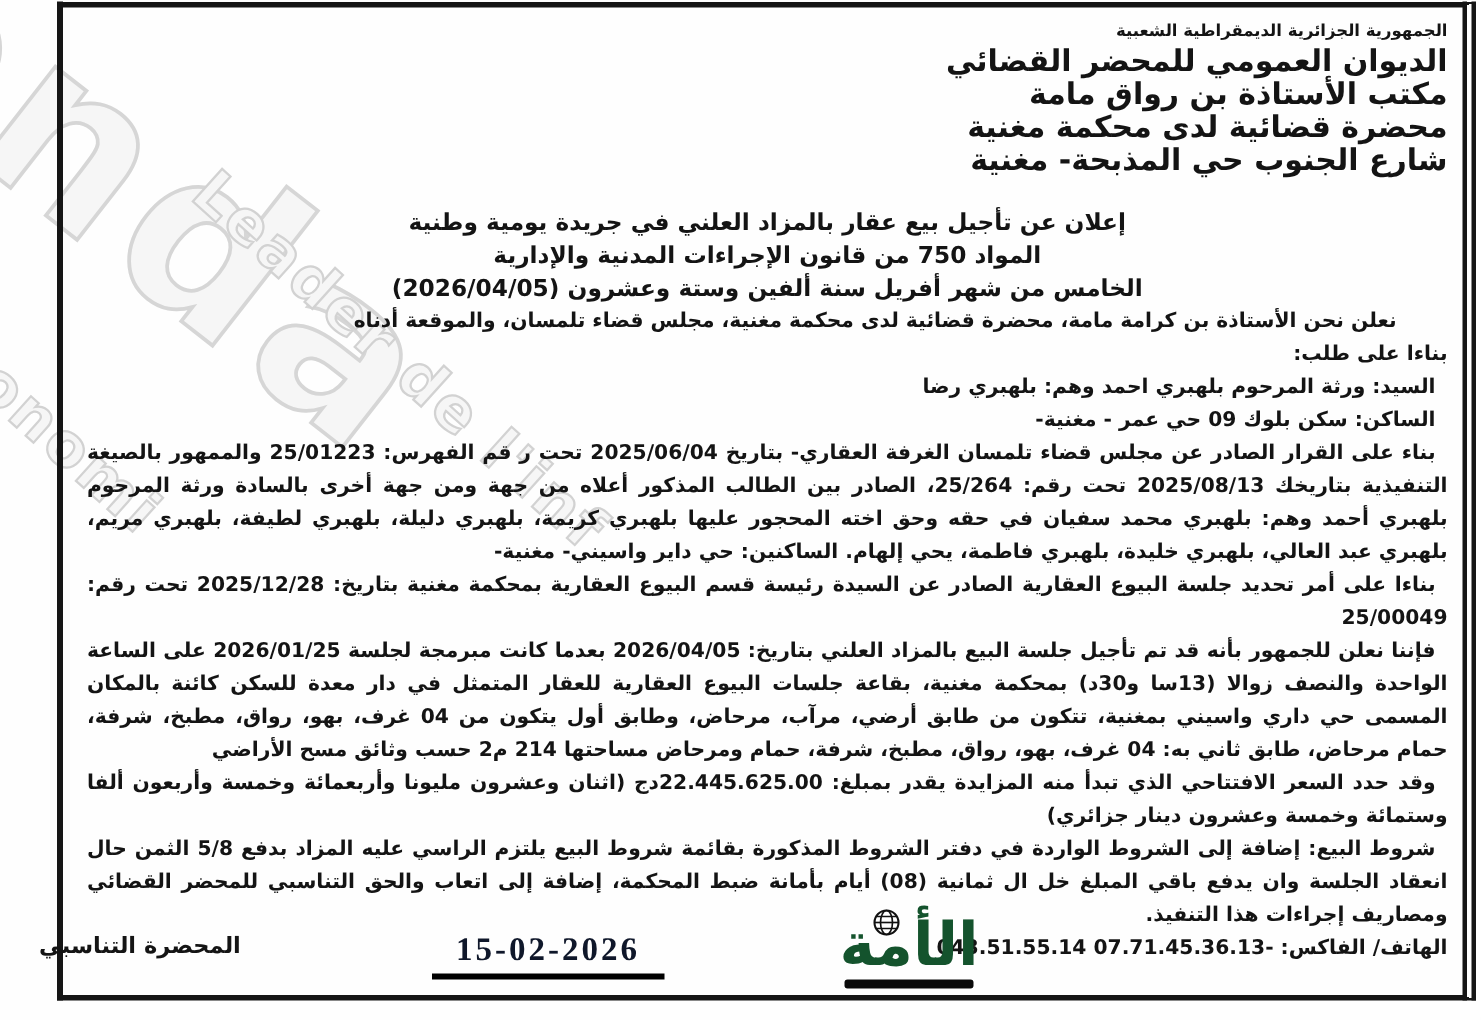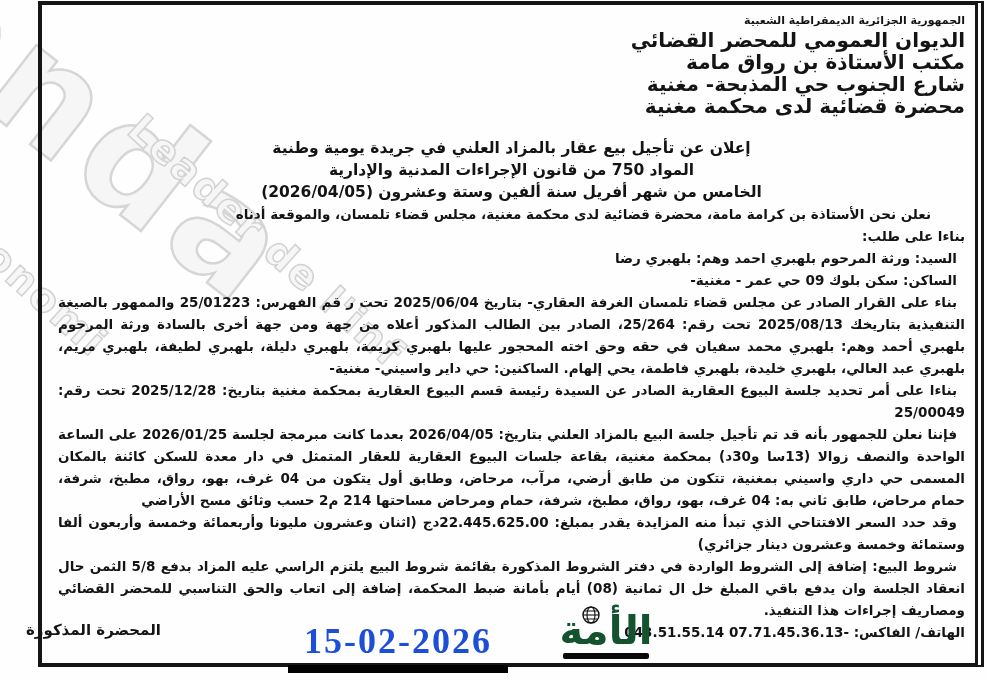--- a/index.html
+++ b/index.html
@@ -77,23 +77,23 @@
   p.ind{text-indent:8px;}
   p.bigind{text-indent:34px;}
   
   .signature{
     position:absolute;left:26px;top:621px;z-index:2;
     font-size:15px;font-weight:700;direction:rtl;
   }
   .date-stamp{
     position:absolute;left:288px;top:620px;z-index:2;
     font-family:"Liberation Serif","DejaVu Serif",serif;
-    font-size:36px;font-weight:700;letter-spacing:2px;
-    color:#1d4ed8;
-    border-bottom:8px solid #000000;
+    font-size:22px;font-weight:700;letter-spacing:2px;
+    color:#0f172a;
+    border-bottom:4px solid #000000;
     padding:0 16px 3px;
   }
   .logo{
     position:absolute;left:556px;top:608px;z-index:2;
     width:100px;text-align:center;direction:rtl;
   }
   .logo-text{
     font-size:40px;font-weight:700;line-height:1.1;
     color:#14532d;
     letter-spacing:-1px;
@@ -118,22 +118,22 @@
 
   <div class="frame"></div>
 
   <div class="content" lang="ar">
 
     <div class="republic">الجمهورية الجزائرية الديمقراطية الشعبية</div>
 
     <div class="office">
       <div>الديوان العمومي للمحضر القضائي</div>
       <div>مكتب الأستاذة بن رواق مامة</div>
+      <div>محضرة قضائية لدى محكمة مغنية</div>
       <div>شارع الجنوب حي المذبحة- مغنية</div>
-      <div>محضرة قضائية لدى محكمة مغنية</div>
     </div>
 
     <div class="titleblock">
       <div>إعلان عن تأجيل بيع عقار بالمزاد العلني في جريدة يومية وطنية</div>
       <div>المواد 750 من قانون الإجراءات المدنية والإدارية</div>
       <div>الخامس من شهر أفريل سنة ألفين وستة وعشرون (2026/04/05)</div>
     </div>
 
     <p class="bodyline bigind body-start">نعلن نحن الأستاذة بن كرامة مامة، محضرة قضائية لدى محكمة مغنية، مجلس قضاء تلمسان، والموقعة أدناه</p>
     <p class="bodyline noindent">بناءا على طلب:</p>
@@ -142,21 +142,21 @@
 
     <p class="bodyline ind">بناء على القرار الصادر عن مجلس قضاء تلمسان الغرفة العقاري- بتاريخ 2025/06/04 تحت ر قم الفهرس: 25/01223 والممهور بالصيغة التنفيذية بتاريخك 2025/08/13 تحت رقم: 25/264، الصادر بين الطالب المذكور أعلاه من جهة ومن جهة أخرى بالسادة ورثة المرحوم بلهبري أحمد وهم: بلهبري محمد سفيان في حقه وحق اخته المحجور عليها بلهبري كريمة، بلهبري دليلة، بلهبري لطيفة، بلهبري مريم، بلهبري عبد العالي، بلهبري خليدة، بلهبري فاطمة، يحي إلهام. الساكنين: حي داير واسيني- مغنية-</p>
     <p class="bodyline ind">بناءا على أمر تحديد جلسة البيوع العقارية الصادر عن السيدة رئيسة قسم البيوع العقارية بمحكمة مغنية بتاريخ: 2025/12/28 تحت رقم: 25/00049</p>
     <p class="bodyline ind">فإننا نعلن للجمهور بأنه قد تم تأجيل جلسة البيع بالمزاد العلني بتاريخ: 2026/04/05 بعدما كانت مبرمجة لجلسة 2026/01/25 على الساعة الواحدة والنصف زوالا (13سا و30د) بمحكمة مغنية، بقاعة جلسات البيوع العقارية للعقار المتمثل في دار معدة للسكن كائنة بالمكان المسمى حي داري واسيني بمغنية، تتكون من طابق أرضي، مرآب، مرحاض، وطابق أول يتكون من 04 غرف، بهو، رواق، مطبخ، شرفة، حمام مرحاض، طابق ثاني به: 04 غرف، بهو، رواق، مطبخ، شرفة، حمام ومرحاض مساحتها 214 م2 حسب وثائق مسح الأراضي</p>
     <p class="bodyline ind">وقد حدد السعر الافتتاحي الذي تبدأ منه المزايدة يقدر بمبلغ: 22.445.625.00دج (اثنان وعشرون مليونا وأربعمائة وخمسة وأربعون ألفا وستمائة وخمسة وعشرون دينار جزائري)</p>
     <p class="bodyline ind">شروط البيع: إضافة إلى الشروط الواردة في دفتر الشروط المذكورة بقائمة شروط البيع يلتزم الراسي عليه المزاد بدفع 5/8 الثمن حال انعقاد الجلسة وان يدفع باقي المبلغ خل ال ثمانية (08) أيام بأمانة ضبط المحكمة، إضافة إلى اتعاب والحق التناسبي للمحضر القضائي ومصاريف إجراءات هذا التنفيذ.</p>
     <p class="bodyline noindent">الهاتف/ الفاكس: -07.71.45.36.13 043.51.55.14</p>
 
   </div>
 
-  <div class="signature">المحضرة المذكورة</div>
+  <div class="signature">المحضرة التناسبي</div>
 
   <div class="date-stamp">15-02-2026</div>
 
   <div class="logo">
     <span class="logo-globe">
       <svg width="18" height="18" viewBox="0 0 18 18" aria-hidden="true">
         <circle cx="9" cy="9" r="8" fill="none" stroke="#111" stroke-width="1.4"></circle>
         <ellipse cx="9" cy="9" rx="4" ry="8" fill="none" stroke="#111" stroke-width="1.1"></ellipse>
         <line x1="1" y1="9" x2="17" y2="9" stroke="#111" stroke-width="1.1"></line>
         <line x1="2.5" y1="5" x2="15.5" y2="5" stroke="#111" stroke-width="1"></line>

